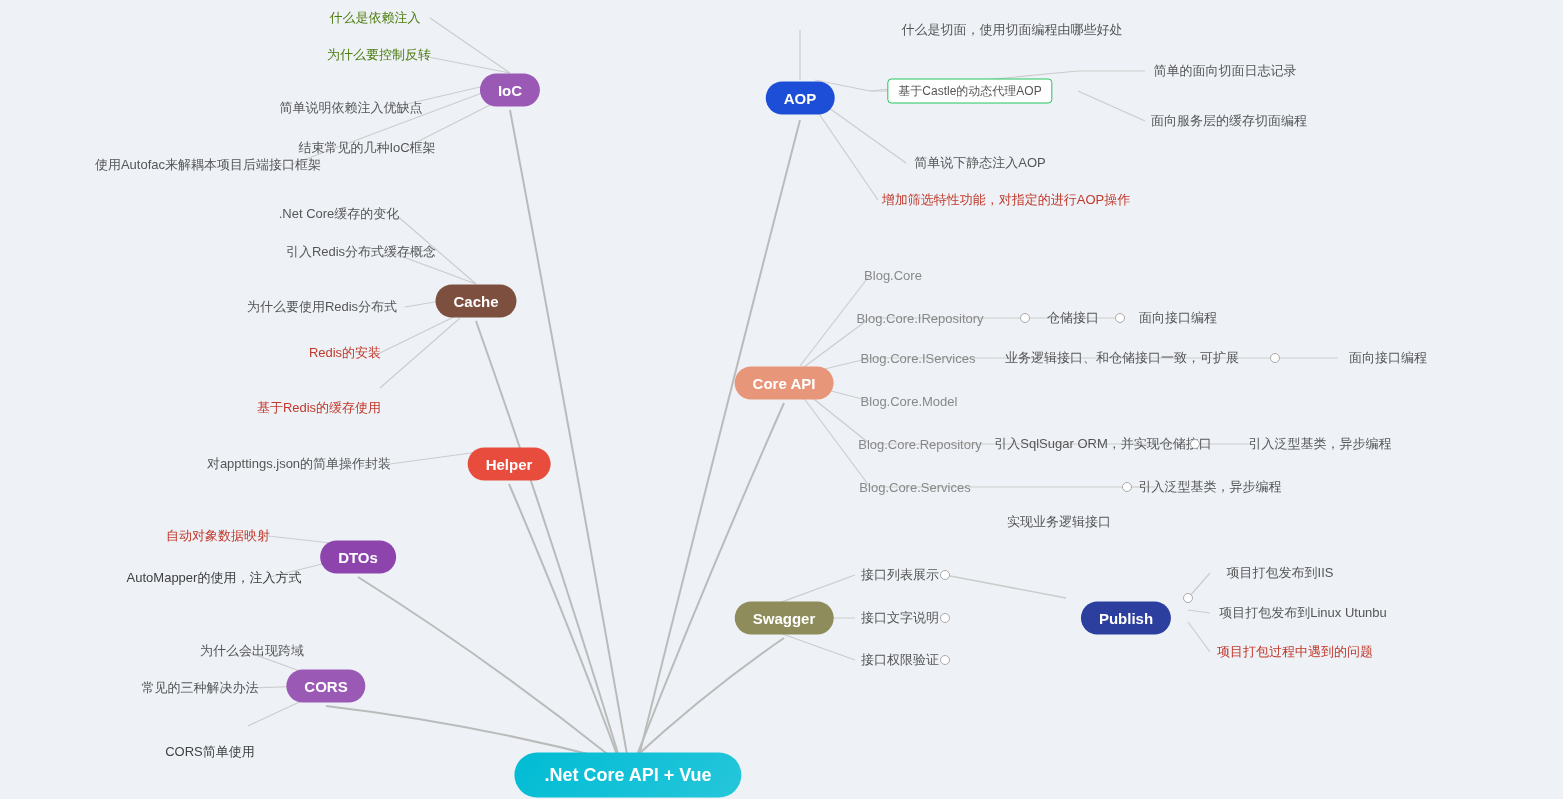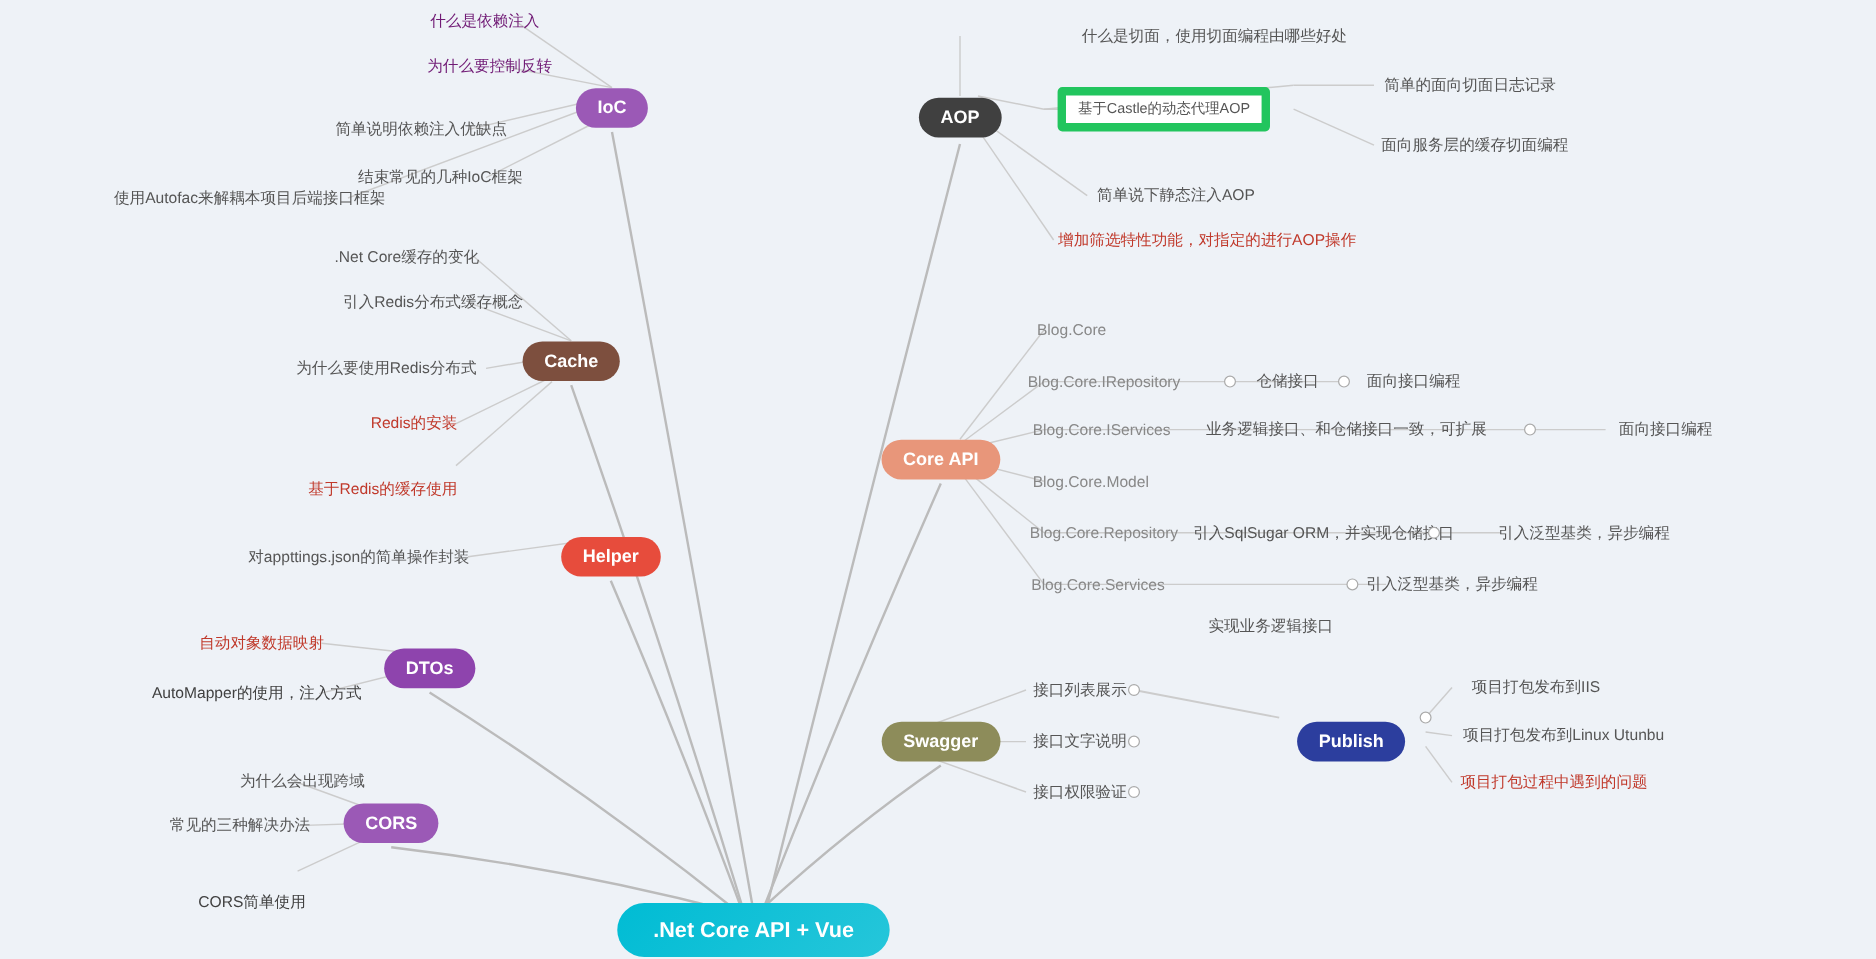--- a/index.html
+++ b/index.html
@@ -40,49 +40,49 @@
       position: absolute;
       transform: translate(-50%, -50%);
       font-size: 13px;
       white-space: nowrap;
       color: #555;
       background: transparent;
       z-index: 5;
     }
     .label-red { color: #c0392b; }
     .label-blue { color: #404040; }
-    .label-purple { color: #701a75; margin-left: 29px; }
+    .label-purple { color: #4d7c0f; }
     .label-dark { color: #555; }
     .label-gray { color: #888; }
 
     .label-box {
       position: absolute;
       transform: translate(-50%, -50%);
       font-size: 12px;
       white-space: nowrap;
       background: white;
-      border: 7px solid #22c55e;
+      border: 1px solid #22c55e;
       border-radius: 4px;
       padding: 3px 10px;
       color: #555;
       z-index: 5;
     }
 
     
     .node-center {
       background: linear-gradient(135deg, #00bcd4, #26c6da);
       border-radius: 25px;
       padding: 12px 30px;
       font-size: 18px;
     }
 
     
     .node-ioc { background: #9b59b6; }
     
-    .node-aop { background: #404040; }
+    .node-aop { background: #1d4ed8; }
     
     .node-cache { background: #7d4f3e; }
     
     .node-coreapi { background: #e8967a; }
     
     .node-helper { background: #e74c3c; }
     
     .node-dtos { background: #8e44ad; }
     
     .node-swagger { background: #8d8c5a; }

